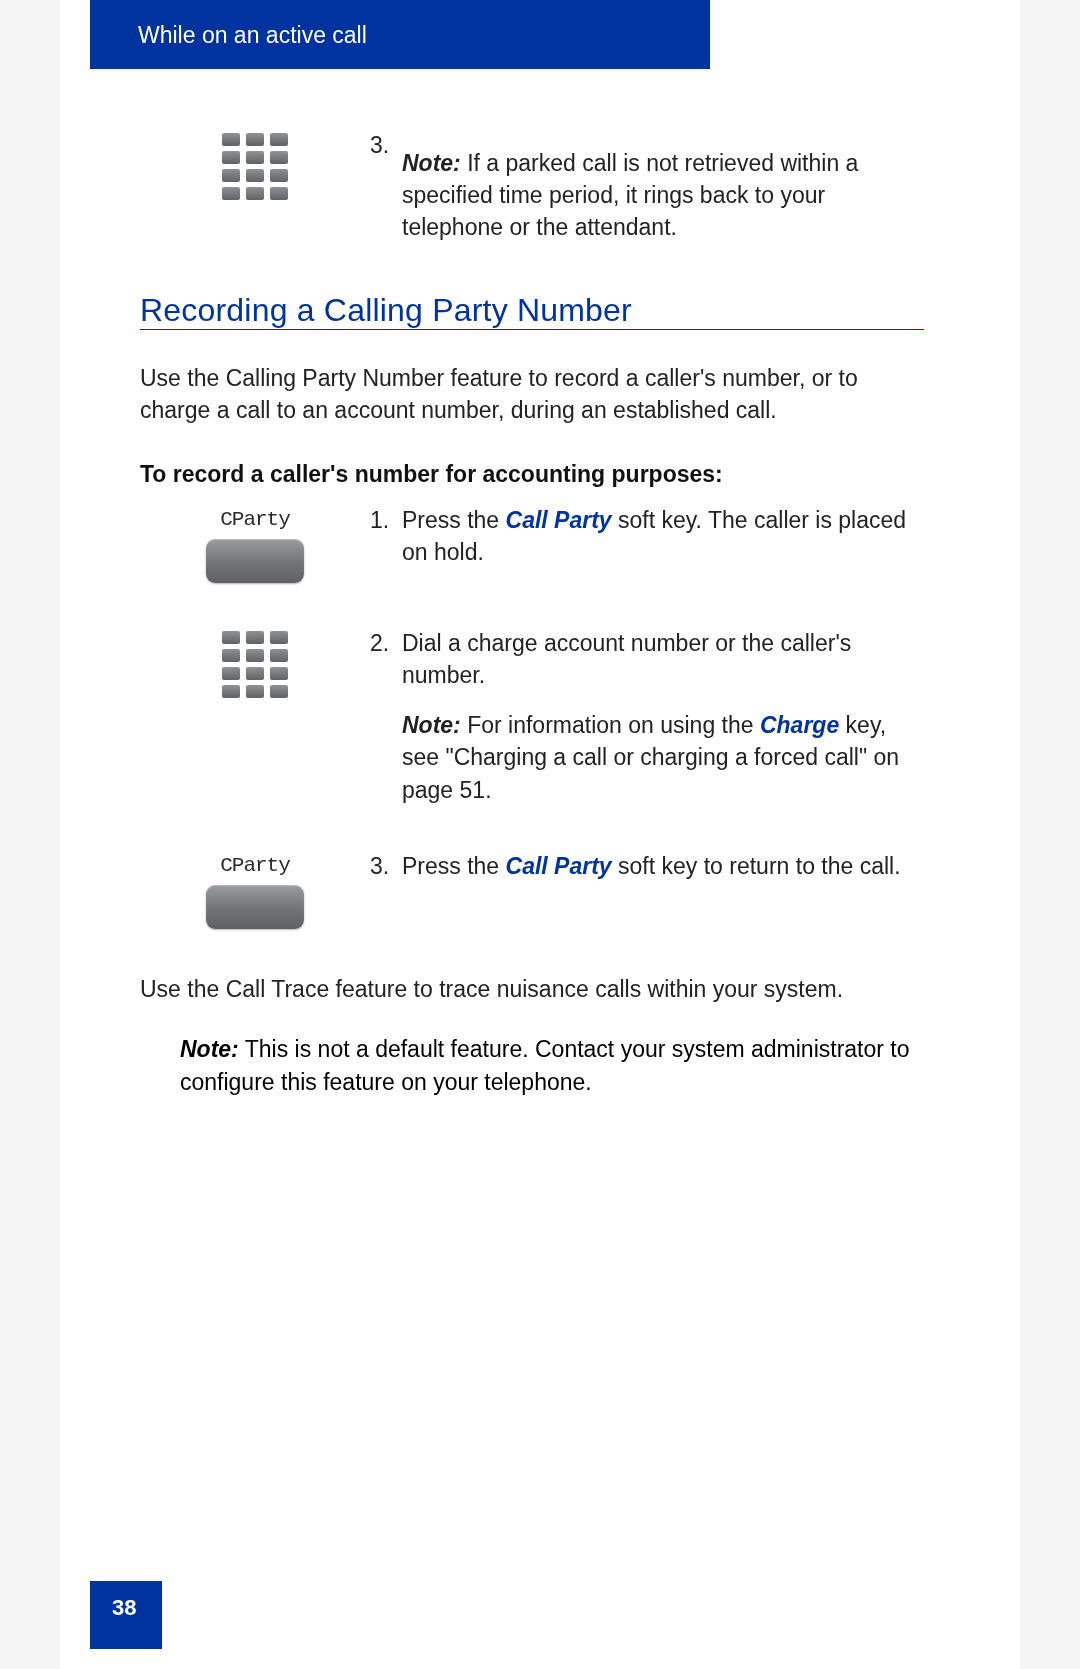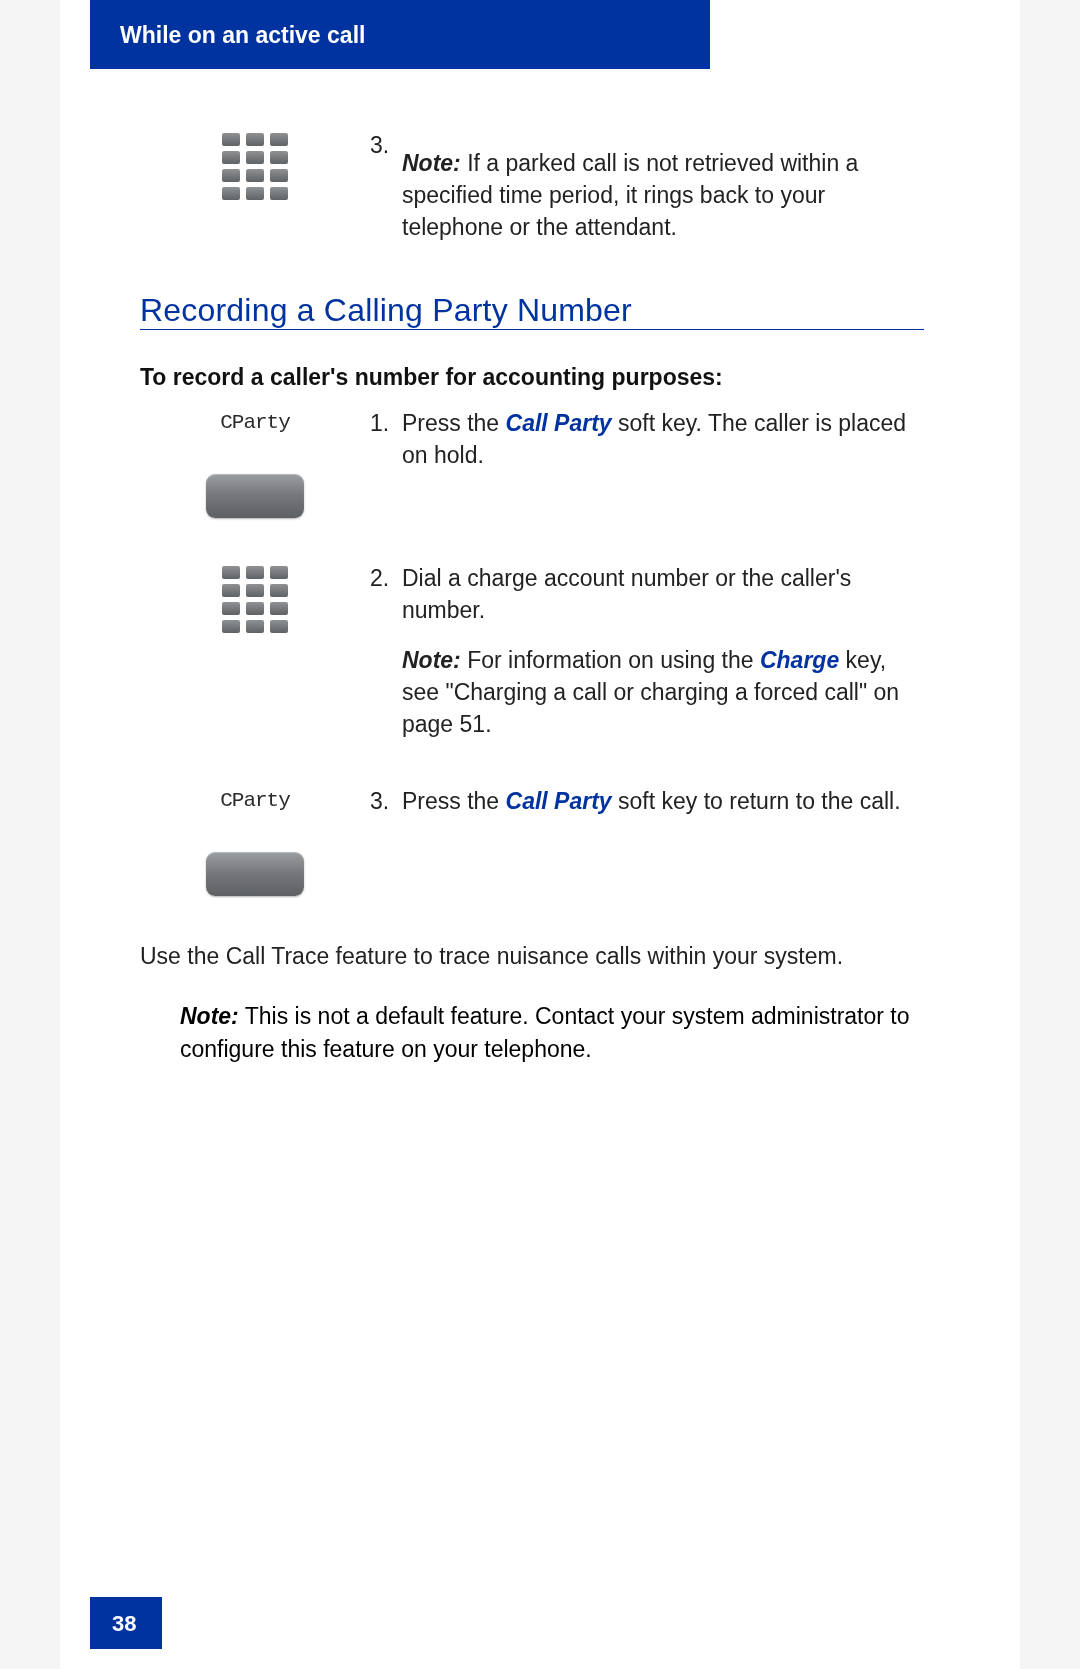--- a/index.html
+++ b/index.html
@@ -15,23 +15,23 @@
       width: 960px;
       margin: 0 auto;
       height: 100%;
       position: relative;
       padding: 0;
     }
     .header-bar {
       background: #0033a0;
       color: #fff;
       width: 620px;
-      padding: 22px 26px 20px 30px;
+      padding: 22px 26px 20px 48px;
       margin-left: 30px;
-      font-weight: bold;
+      font-weight: normal;
       font-size: 23px;
     }
     .content {
       padding: 60px 96px 0 80px;
     }
     .step-row {
       display: flex;
       align-items: flex-start;
       margin-bottom: 12px;
     }
@@ -69,21 +69,20 @@
     .keypad .kp {
       background: linear-gradient(to bottom, #8f9193, #5f6366);
       border-radius: 2px;
       width: 18px;
       height: 13px;
     }
     .softkey {
       display: flex;
       flex-direction: column;
       align-items: center;
-      gap: 32px;
     }
     .softkey-label {
       font-family: "Courier New", monospace;
       font-size: 21px;
       color: #2b2b2b;
       margin-bottom: 8px;
       letter-spacing: -1px;
     }
     .softkey-btn {
       width: 98px;
@@ -124,21 +123,21 @@
     }
     .steps-block .step-row { margin-bottom: 44px; }
     .page-num-bar {
       position: absolute;
       bottom: 20px;
       left: 30px;
       background: #0033a0;
       color: #fff;
       font-weight: bold;
       font-size: 22px;
-      padding: 14px 20px 12px 22px;
+      padding: 14px 20px 28px 22px;
       width: 72px;
     }
     .mt8 { margin-top: 18px; }
   </style>
 </head>
 <body>
 
 <div class="page">
   <div class="header-bar">
     <span>While on an active call</span>
@@ -168,20 +167,21 @@
         <div class="step-body">
           <div class="mt8">
             <span class="note-label">Note:</span><span> If a parked call is not retrieved within a specified time period, it rings back to your telephone or the attendant.</span>
           </div>
         </div>
       </div>
     </div>
 
     <h2 class="section-heading">Recording a Calling Party Number</h2>
 
+    <p class="para">Use the Calling Party Number feature to record a caller's number, or to charge a call to an account number, during an established call.</p>
 
     <p class="subhead">To record a caller's number for accounting purposes:</p>
 
     <div class="steps-block">
 
       <div class="step-row">
         <div class="step-icon-col">
           <div class="softkey">
             <div class="softkey-label">CParty</div>
             <div class="softkey-btn"></div>

